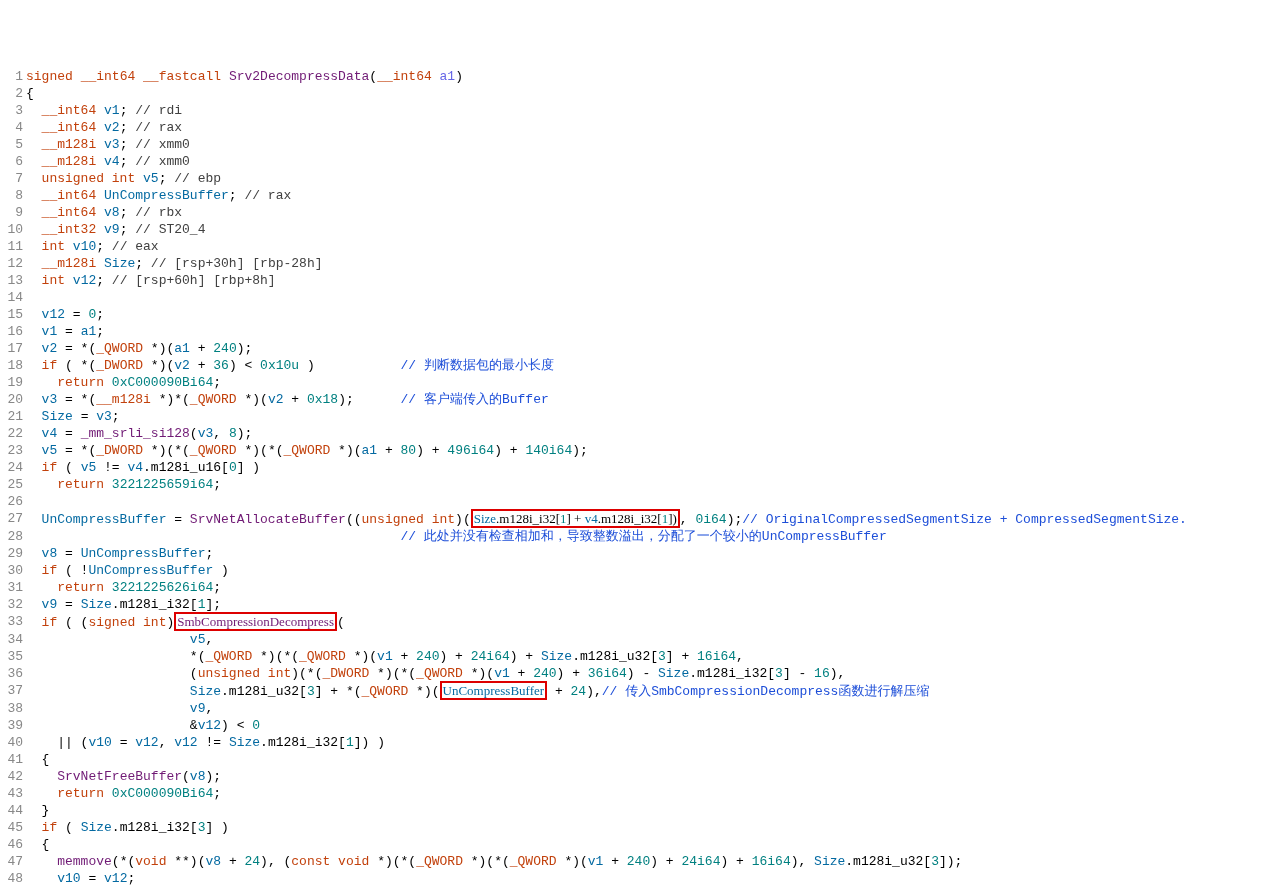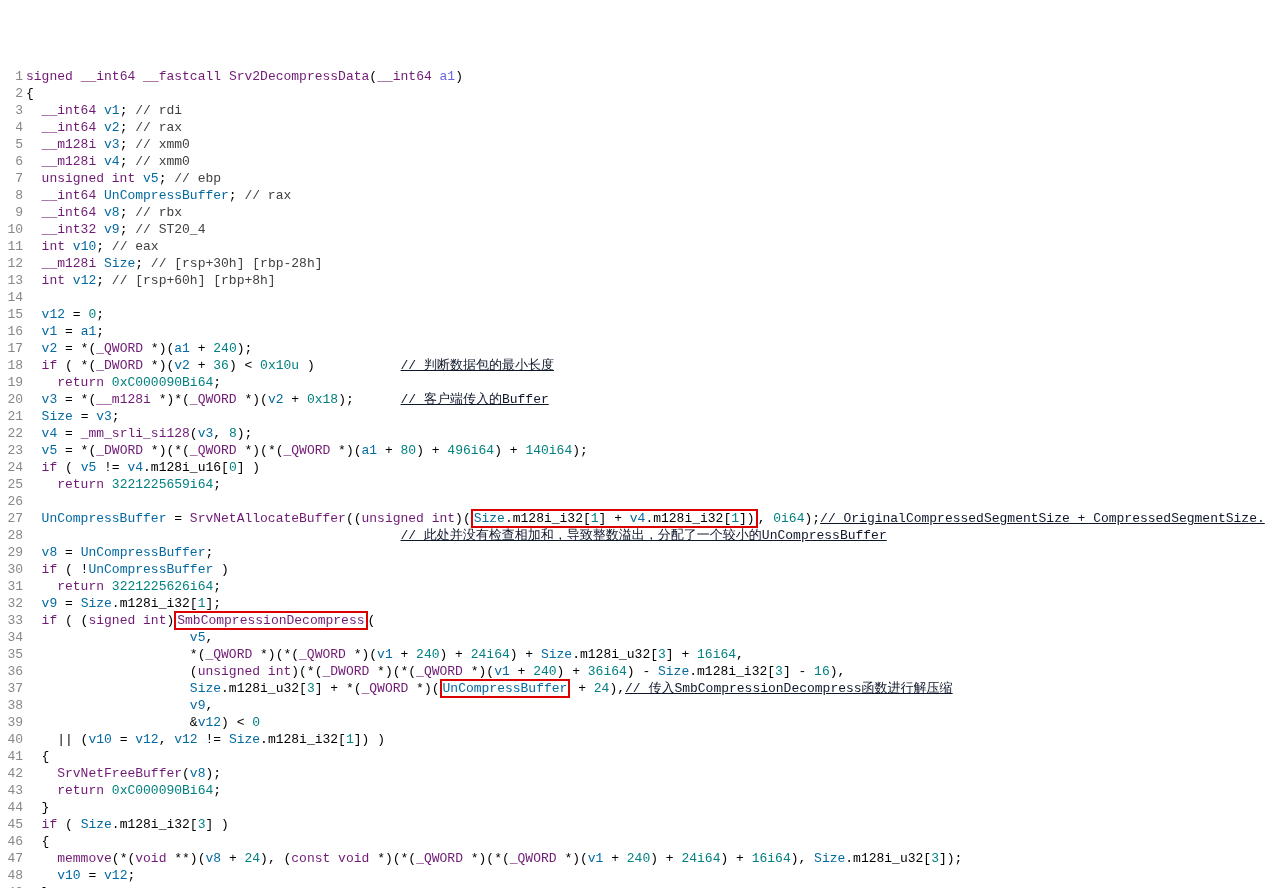--- a/index.html
+++ b/index.html
@@ -1,27 +1,27 @@
 <!DOCTYPE html>
 <html><head>
 <meta charset="utf-8">
 <style>
 * { margin:0; padding:0; box-sizing:border-box; }
 body { font-family:"Consolas","Courier New",monospace; font-size:13px; line-height:17px; background:#fff; color:#000; white-space:pre; overflow-x:auto; }
 .line { display:flex; }
 .gutter { width:26px; text-align:right; color:#888; padding-right:3px; user-select:none; flex-shrink:0; }
 .code { flex:1; }
-.kw { color:#701a75; }     
+.kw { color:#c2410c; }     
 .id { color:#0369a1; }     
 .fn { color:#701a75; }     
 .num { color:#008080; }    
-.cm { color:#0f172a;text-decoration:underline; }     
+.cm { color:#1d4ed8; }     
 .cmg { color:#404040; }       
 .parm { color:#6666e6; }   
-.hl { border:2px solid #d00; padding:0 1px; }
+.hl { border:2px solid #d00; padding:0 1px;font-family:Liberation Serif, serif; }
 </style>
 </head>
 <body>
 
 
 
 <div id="root"><div class="line"><span class="gutter">1</span><span class="code"><span class="kw">signed</span> <span class="kw">__int64</span> <span class="kw">__fastcall</span> <span class="fn">Srv2DecompressData</span>(<span class="kw">__int64</span> <span class="parm">a1</span>)</span></div><div class="line"><span class="gutter">2</span><span class="code">{</span></div><div class="line"><span class="gutter">3</span><span class="code">  <span class="kw">__int64</span> <span class="id">v1</span>; <span class="cmg">// rdi</span></span></div><div class="line"><span class="gutter">4</span><span class="code">  <span class="kw">__int64</span> <span class="id">v2</span>; <span class="cmg">// rax</span></span></div><div class="line"><span class="gutter">5</span><span class="code">  <span class="kw">__m128i</span> <span class="id">v3</span>; <span class="cmg">// xmm0</span></span></div><div class="line"><span class="gutter">6</span><span class="code">  <span class="kw">__m128i</span> <span class="id">v4</span>; <span class="cmg">// xmm0</span></span></div><div class="line"><span class="gutter">7</span><span class="code">  <span class="kw">unsigned int</span> <span class="id">v5</span>; <span class="cmg">// ebp</span></span></div><div class="line"><span class="gutter">8</span><span class="code">  <span class="kw">__int64</span> <span class="id">UnCompressBuffer</span>; <span class="cmg">// rax</span></span></div><div class="line"><span class="gutter">9</span><span class="code">  <span class="kw">__int64</span> <span class="id">v8</span>; <span class="cmg">// rbx</span></span></div><div class="line"><span class="gutter">10</span><span class="code">  <span class="kw">__int32</span> <span class="id">v9</span>; <span class="cmg">// ST20_4</span></span></div><div class="line"><span class="gutter">11</span><span class="code">  <span class="kw">int</span> <span class="id">v10</span>; <span class="cmg">// eax</span></span></div><div class="line"><span class="gutter">12</span><span class="code">  <span class="kw">__m128i</span> <span class="id">Size</span>; <span class="cmg">// [rsp+30h] [rbp-28h]</span></span></div><div class="line"><span class="gutter">13</span><span class="code">  <span class="kw">int</span> <span class="id">v12</span>; <span class="cmg">// [rsp+60h] [rbp+8h]</span></span></div><div class="line"><span class="gutter">14</span><span class="code"></span></div><div class="line"><span class="gutter">15</span><span class="code">  <span class="id">v12</span> = <span class="num">0</span>;</span></div><div class="line"><span class="gutter">16</span><span class="code">  <span class="id">v1</span> = <span class="id">a1</span>;</span></div><div class="line"><span class="gutter">17</span><span class="code">  <span class="id">v2</span> = *(<span class="kw">_QWORD</span> *)(<span class="id">a1</span> + <span class="num">240</span>);</span></div><div class="line"><span class="gutter">18</span><span class="code">  <span class="kw">if</span> ( *(<span class="kw">_DWORD</span> *)(<span class="id">v2</span> + <span class="num">36</span>) &lt; <span class="num">0x10u</span> )           <span class="cm">// 判断数据包的最小长度</span></span></div><div class="line"><span class="gutter">19</span><span class="code">    <span class="kw">return</span> <span class="num">0xC000090Bi64</span>;</span></div><div class="line"><span class="gutter">20</span><span class="code">  <span class="id">v3</span> = *(<span class="kw">__m128i</span> *)*(<span class="kw">_QWORD</span> *)(<span class="id">v2</span> + <span class="num">0x18</span>);      <span class="cm">// 客户端传入的Buffer</span></span></div><div class="line"><span class="gutter">21</span><span class="code">  <span class="id">Size</span> = <span class="id">v3</span>;</span></div><div class="line"><span class="gutter">22</span><span class="code">  <span class="id">v4</span> = <span class="fn">_mm_srli_si128</span>(<span class="id">v3</span>, <span class="num">8</span>);</span></div><div class="line"><span class="gutter">23</span><span class="code">  <span class="id">v5</span> = *(<span class="kw">_DWORD</span> *)(*(<span class="kw">_QWORD</span> *)(*(<span class="kw">_QWORD</span> *)(<span class="id">a1</span> + <span class="num">80</span>) + <span class="num">496i64</span>) + <span class="num">140i64</span>);</span></div><div class="line"><span class="gutter">24</span><span class="code">  <span class="kw">if</span> ( <span class="id">v5</span> != <span class="id">v4</span>.m128i_u16[<span class="num">0</span>] )</span></div><div class="line"><span class="gutter">25</span><span class="code">    <span class="kw">return</span> <span class="num">3221225659i64</span>;</span></div><div class="line"><span class="gutter">26</span><span class="code"></span></div><div class="line"><span class="gutter">27</span><span class="code">  <span class="id">UnCompressBuffer</span> = <span class="fn">SrvNetAllocateBuffer</span>((<span class="kw">unsigned int</span>)(<span class="hl"><span class="id">Size</span>.m128i_i32[<span class="num">1</span>] + <span class="id">v4</span>.m128i_i32[<span class="num">1</span>])</span>, <span class="num">0i64</span>);<span class="cm">// OriginalCompressedSegmentSize + CompressedSegmentSize.</span></span></div><div class="line"><span class="gutter">28</span><span class="code">                                                <span class="cm">// 此处并没有检查相加和，导致整数溢出，分配了一个较小的UnCompressBuffer</span></span></div><div class="line"><span class="gutter">29</span><span class="code">  <span class="id">v8</span> = <span class="id">UnCompressBuffer</span>;</span></div><div class="line"><span class="gutter">30</span><span class="code">  <span class="kw">if</span> ( !<span class="id">UnCompressBuffer</span> )</span></div><div class="line"><span class="gutter">31</span><span class="code">    <span class="kw">return</span> <span class="num">3221225626i64</span>;</span></div><div class="line"><span class="gutter">32</span><span class="code">  <span class="id">v9</span> = <span class="id">Size</span>.m128i_i32[<span class="num">1</span>];</span></div><div class="line"><span class="gutter">33</span><span class="code">  <span class="kw">if</span> ( (<span class="kw">signed int</span>)<span class="hl"><span class="fn">SmbCompressionDecompress</span></span>(</span></div><div class="line"><span class="gutter">34</span><span class="code">                     <span class="id">v5</span>,</span></div><div class="line"><span class="gutter">35</span><span class="code">                     *(<span class="kw">_QWORD</span> *)(*(<span class="kw">_QWORD</span> *)(<span class="id">v1</span> + <span class="num">240</span>) + <span class="num">24i64</span>) + <span class="id">Size</span>.m128i_u32[<span class="num">3</span>] + <span class="num">16i64</span>,</span></div><div class="line"><span class="gutter">36</span><span class="code">                     (<span class="kw">unsigned int</span>)(*(<span class="kw">_DWORD</span> *)(*(<span class="kw">_QWORD</span> *)(<span class="id">v1</span> + <span class="num">240</span>) + <span class="num">36i64</span>) - <span class="id">Size</span>.m128i_i32[<span class="num">3</span>] - <span class="num">16</span>),</span></div><div class="line"><span class="gutter">37</span><span class="code">                     <span class="id">Size</span>.m128i_u32[<span class="num">3</span>] + *(<span class="kw">_QWORD</span> *)(<span class="hl"><span class="id">UnCompressBuffer</span></span> + <span class="num">24</span>),<span class="cm">// 传入SmbCompressionDecompress函数进行解压缩</span></span></div><div class="line"><span class="gutter">38</span><span class="code">                     <span class="id">v9</span>,</span></div><div class="line"><span class="gutter">39</span><span class="code">                     &amp;<span class="id">v12</span>) &lt; <span class="num">0</span></span></div><div class="line"><span class="gutter">40</span><span class="code">    || (<span class="id">v10</span> = <span class="id">v12</span>, <span class="id">v12</span> != <span class="id">Size</span>.m128i_i32[<span class="num">1</span>]) )</span></div><div class="line"><span class="gutter">41</span><span class="code">  {</span></div><div class="line"><span class="gutter">42</span><span class="code">    <span class="fn">SrvNetFreeBuffer</span>(<span class="id">v8</span>);</span></div><div class="line"><span class="gutter">43</span><span class="code">    <span class="kw">return</span> <span class="num">0xC000090Bi64</span>;</span></div><div class="line"><span class="gutter">44</span><span class="code">  }</span></div><div class="line"><span class="gutter">45</span><span class="code">  <span class="kw">if</span> ( <span class="id">Size</span>.m128i_i32[<span class="num">3</span>] )</span></div><div class="line"><span class="gutter">46</span><span class="code">  {</span></div><div class="line"><span class="gutter">47</span><span class="code">    <span class="fn">memmove</span>(*(<span class="kw">void</span> **)(<span class="id">v8</span> + <span class="num">24</span>), (<span class="kw">const void</span> *)(*(<span class="kw">_QWORD</span> *)(*(<span class="kw">_QWORD</span> *)(<span class="id">v1</span> + <span class="num">240</span>) + <span class="num">24i64</span>) + <span class="num">16i64</span>), <span class="id">Size</span>.m128i_u32[<span class="num">3</span>]);</span></div><div class="line"><span class="gutter">48</span><span class="code">    <span class="id">v10</span> = <span class="id">v12</span>;</span></div><div class="line"><span class="gutter">49</span><span class="code">  }</span></div></div>
 
 
 

